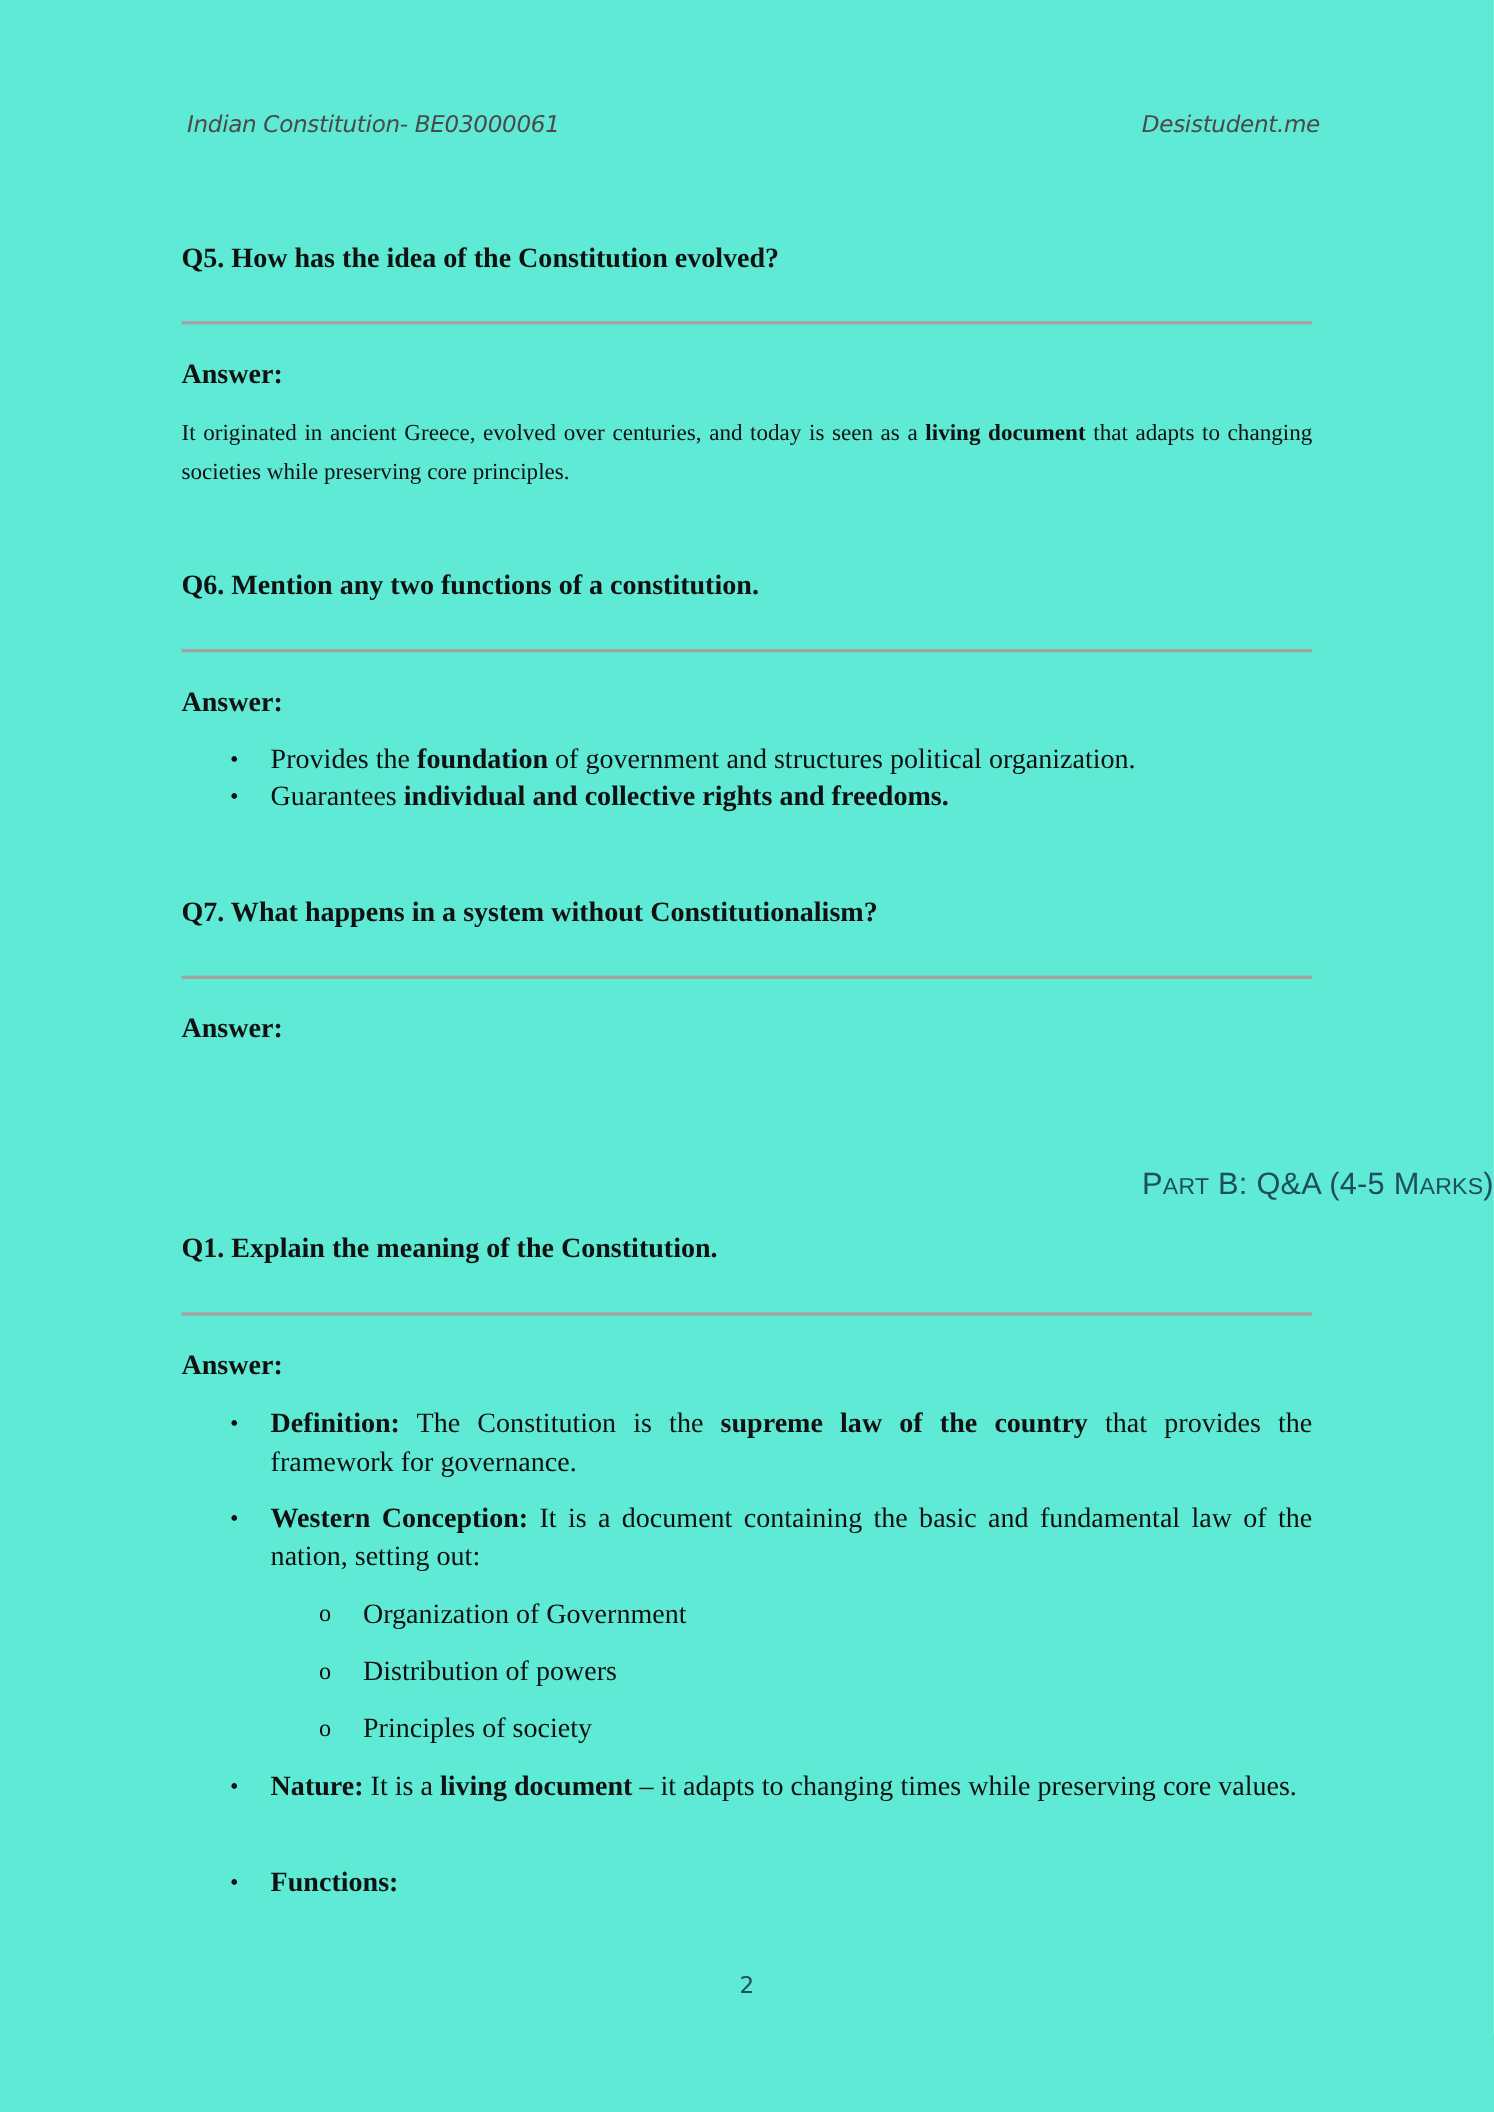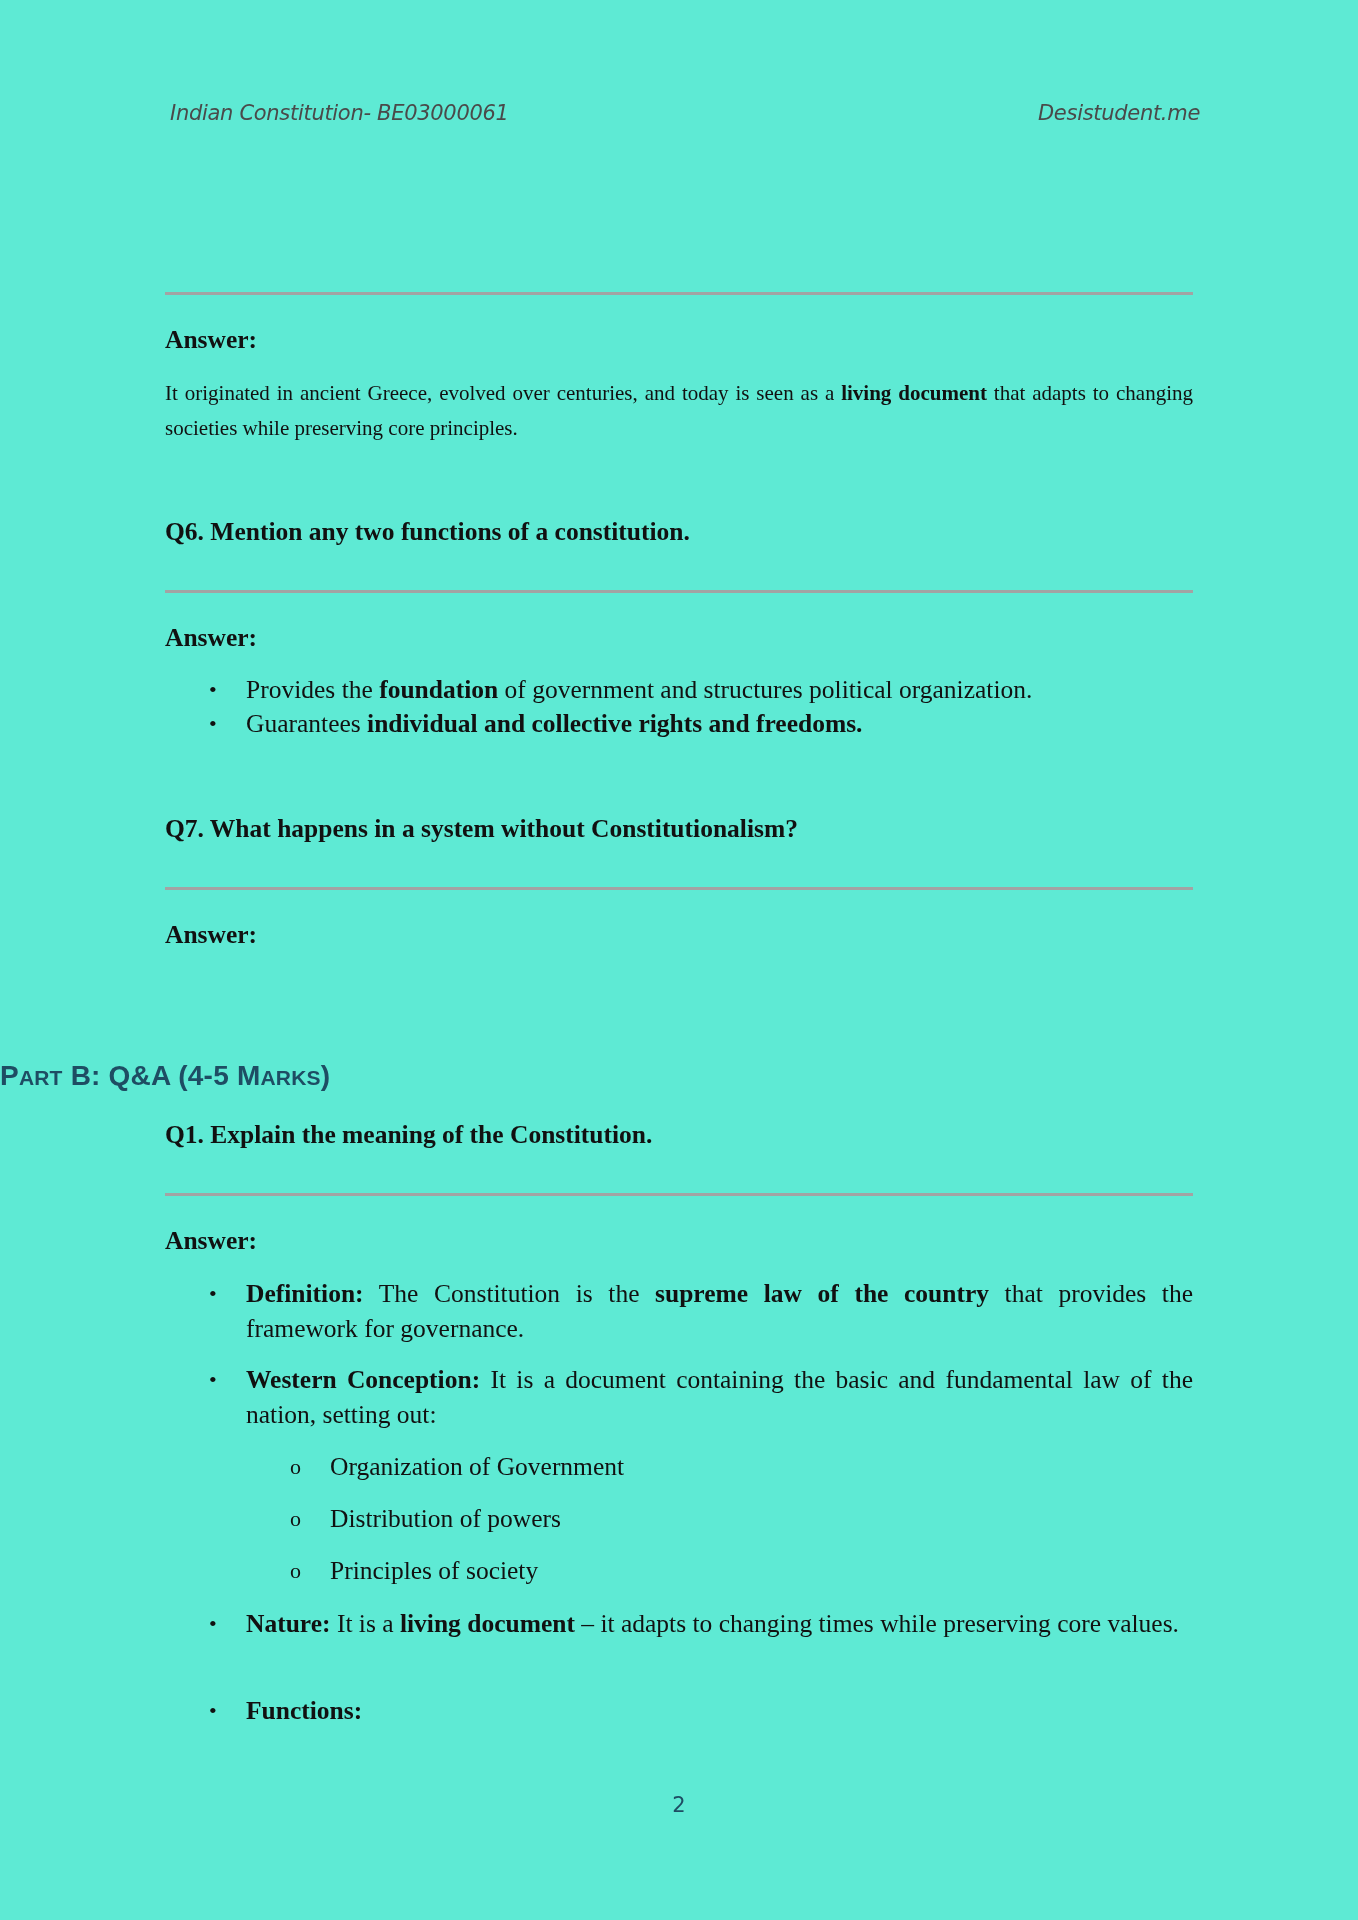--- a/index.html
+++ b/index.html
@@ -12,32 +12,33 @@
   .q { font-weight: bold; font-size: 25.5px; line-height: 30px; }
   .ans { font-weight: bold; font-size: 25.5px; line-height: 30px; }
   .rule { position: absolute; left: 165px; width: 1028px; height: 3px; background: #a3a3a3; }
   .para { font-size: 21px; line-height: 34.5px; text-align: justify; text-align-last: left; }
   .para b { font-weight: bold; }
   .li { position: absolute; left: 165px; width: 1028px; font-family: "Liberation Serif", serif; font-size: 25.5px; line-height: 34.5px; color: #111; }
   .li .bullet { position: absolute; left: 44px; top: 0; font-size: 22px; }
   .li .txt { margin-left: 81px; text-align: justify; text-align-last: left; display: block; }
   .sub .bullet { left: 125px; font-size: 22px; }
   .sub .txt { margin-left: 165px; }
-  .partb { position: absolute; top: 1060px; left: 0; width: 1358px; text-align: left; font-family: "Liberation Sans", sans-serif; font-weight: bold; color: #1e4d63; font-size: 28px; letter-spacing: 0.2px; }
+  .partb { position: absolute; top: 1060px; left: 0; width: 1358px; text-align: right; font-family: "Liberation Sans", sans-serif; font-weight: normal; color: #1e4d63; font-size: 28px; letter-spacing: 0.2px; }
   .partb .sc { font-size: 21px; }
   .pnum { position: absolute; top: 1793px; left: 0; width: 1358px; text-align: center; font-family: "DejaVu Sans", sans-serif; font-size: 21px; color: #1e4d63; }
 </style>
 </head>
 <body>
 
 <div class="page">
 
   <div class="hdr hdr-left">Indian Constitution- BE03000061</div>
   <div class="hdr hdr-right">Desistudent.me</div>
 
+  <div class="blk q" style="top:220px">Q5. How has the idea of the Constitution evolved?</div>
   <div class="rule" style="top:292px"></div>
   <div class="blk ans" style="top:325px">Answer:</div>
   <div class="blk para" style="top:376px"><span>It originated in ancient Greece, evolved over centuries, and today is seen as a </span><b>living document</b><span> that adapts to changing societies while preserving core principles.</span></div>
 
   <div class="blk q" style="top:517px">Q6. Mention any two functions of a constitution.</div>
   <div class="rule" style="top:590px"></div>
   <div class="blk ans" style="top:623px">Answer:</div>
   <div class="li" style="top:673px">
     <span class="bullet">•</span>
     <span class="txt"><span>Provides the </span><b>foundation</b><span> of government and structures political organization.</span></span>

